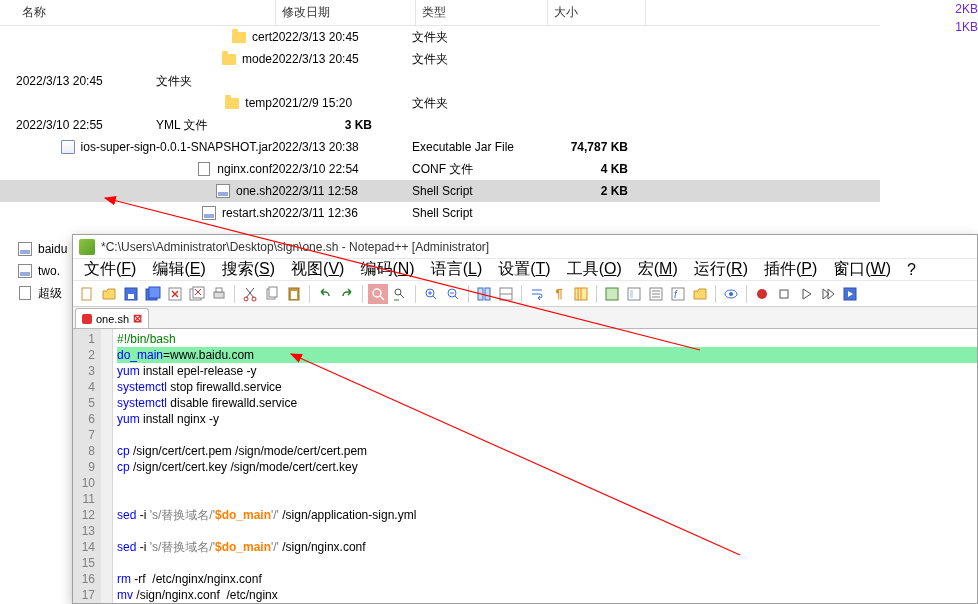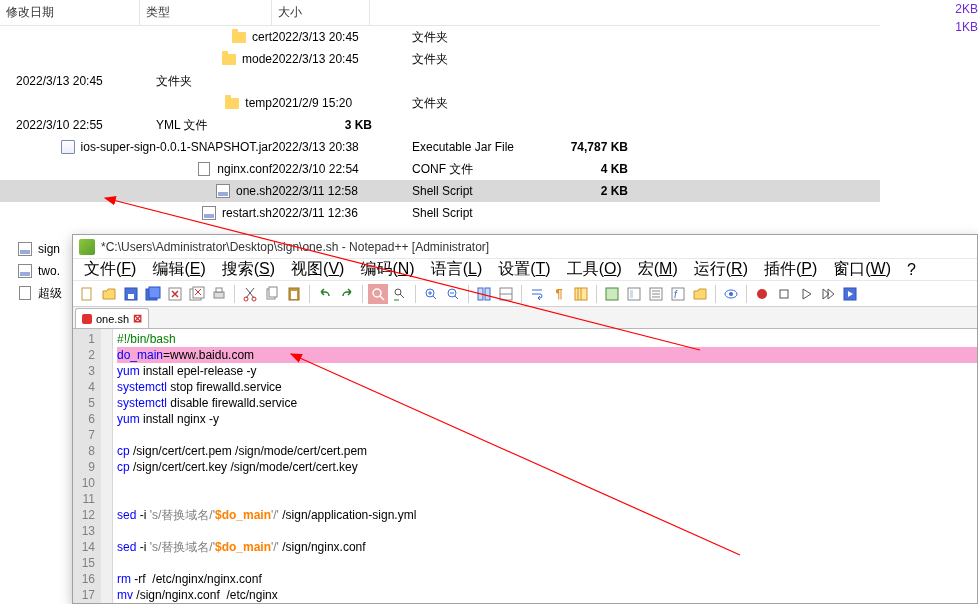--- a/index.html
+++ b/index.html
@@ -52,35 +52,36 @@
 .npp-tab { height: 20px; background: #fff; border: 1px solid #b8b8b8; border-bottom: none; border-radius: 3px 3px 0 0; padding: 0 6px; display: flex; align-items: center; gap: 4px; font-size: 11px; }
 .npp-tab .dot { width: 10px; height: 10px; background: #e03030; border-radius: 2px; }
 .npp-tab .x { font-family: Arial; color: #d03030; cursor: pointer; font-weight: bold; }
 
 .npp-editor { display: flex; height: calc(100% - 94px); }
 .gutter { width: 28px; background: #e4e4e4; text-align: right; padding-right: 6px; color: #808080; font-family: Consolas, "Courier New", monospace; font-size: 12px; line-height: 16px; padding-top: 2px; }
 .gutter div { height: 16px; }
 .gutter-fold { width: 12px; background: #f0f0f0; border-right: 1px solid #d8d8d8; }
 .code { flex: 1; font-family: Consolas, "Courier New", monospace; font-size: 12px; line-height: 16px; padding-left: 4px; padding-top: 2px; white-space: pre; overflow: hidden; }
 .code-line { height: 16px; }
-.code-line.hl { background: #f9a8d4; }
+.code-line.hl { background: #86efac; }
 .cmd { color: #0000ff; }
 .str { color: #808080; margin-top: 40px; }
 .var { color: #ff8000; font-weight: bold; }
 .op { color: #000; }
 .comment { color: #008000; }
 
 
 .arrows { position: absolute; left: 0; top: 0; width: 978px; height: 604px; pointer-events: none; }
 </style>
 </head>
 <body>
 
 <div class="explorer">
   <div class="col-hdr">
+    <div class="h h-name">名称</div>
     <div class="h h-date">修改日期</div>
     <div class="h h-type">类型</div>
     <div class="h h-size">大小</div>
   </div>
   <div id="explorer-rows">
       <div class="row">
         <span class="c-name">
           <span class="icon">
             <span class="folder-ic"></span>
           </span>
@@ -172,21 +173,21 @@
 <div class="right-sizes">
   <div>2KB</div>
   <div>1KB</div>
 </div>
 
 <div class="partial-rows" id="partial-rows">
     <div class="prow">
       <span class="icon">
         <span class="sh-ic"></span>
       </span>
-      <span>sign</span>
+      <span>baidu</span>
     </div>
     <div class="prow">
       <span class="icon">
         <span class="sh-ic"></span>
       </span>
       <span>two.</span>
     </div>
     <div class="prow">
       <span class="icon">
         <span class="file-ic"></span>

